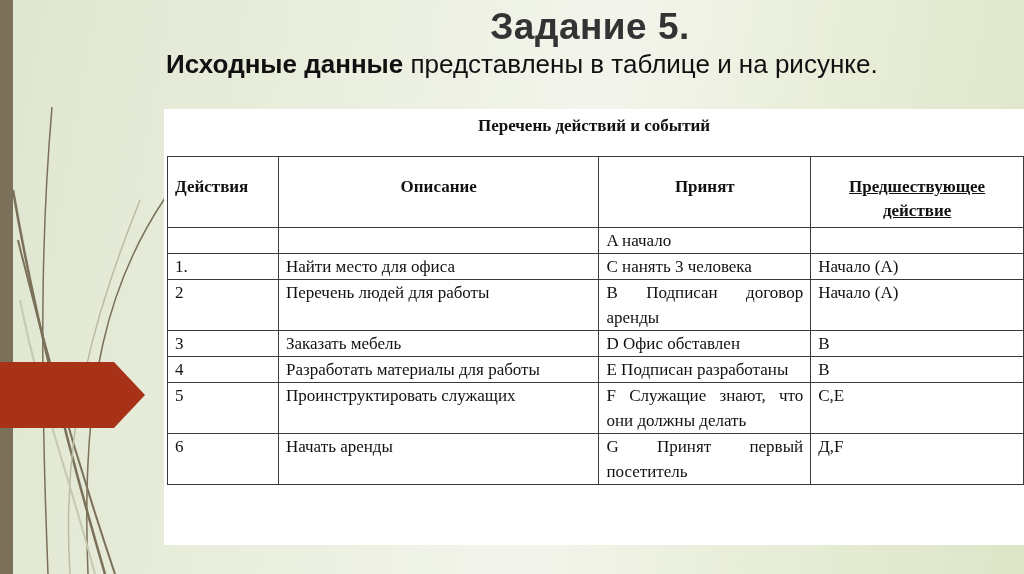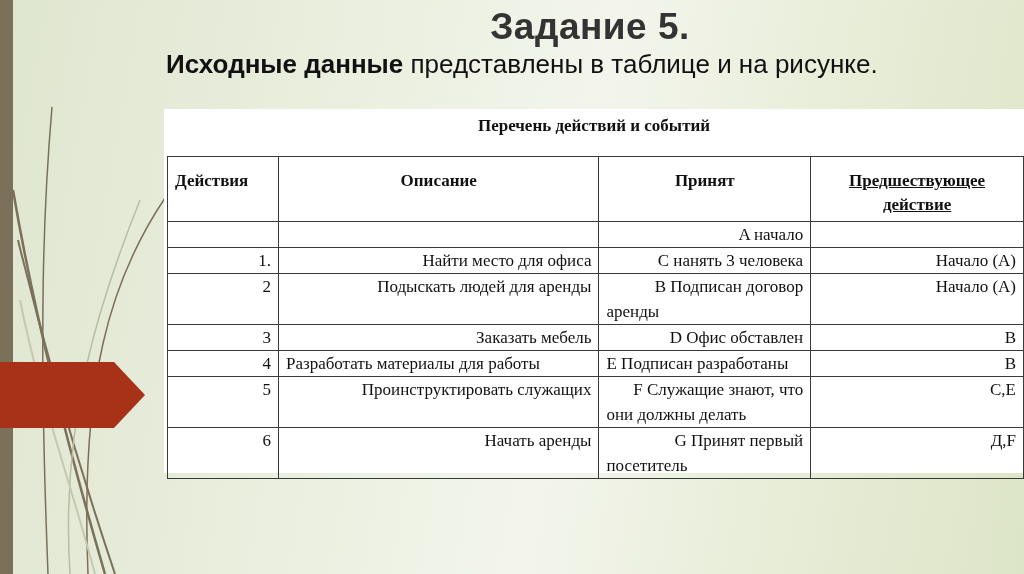--- a/index.html
+++ b/index.html
@@ -13,34 +13,34 @@
   .arrow { position: absolute; left: 0; top: 362px; width: 145px; height: 66px; }
   .title {
     position: absolute; left: 0; width: 1180px; top: 6px; text-align: center;
     font-size: 37px; font-weight: bold; color: #333333; letter-spacing: 0.5px;
   }
   .subtitle {
     position: absolute; left: 166px; top: 49px; font-size: 26px; color: #111111;
   }
   .subtitle b { font-weight: bold; }
   .doc {
-    position: absolute; left: 164px; top: 109px; width: 860px; height: 364px; background: #ffffff;
+    position: absolute; left: 164px; top: 109px; width: 860px; height: 436px; background: #ffffff;
   }
   .doc-title {
     position: absolute; left: 0; width: 860px; top: 7px; text-align: center;
     font-family: "Liberation Serif", serif; font-weight: bold; font-size: 17px; color: #111;
   }
   table.events {
     position: absolute; left: 3px; top: 47px; border-collapse: collapse;
     font-family: "Liberation Serif", serif; font-size: 17px; color: #111;
   }
   table.events td, table.events th {
-    border: 1.5px solid #3a3a3a; padding: 0 7px; vertical-align: top; line-height: 25px; text-align: right;
+    border: 1.5px solid #3a3a3a; padding: 0 7px; vertical-align: top; line-height: 25px;
   }
-  table.events th { font-weight: bold; text-align: center; height: 52px; padding-top: 12px; line-height: 24px; }
+  table.events th { font-weight: bold; text-align: center; height: 52px; padding-top: 18px; line-height: 24px; }
   table.events th.left { text-align: left; }
   .c1 { width: 96px; }
   .c2 { width: 306px; }
   .c3 { width: 197px; }
   .c4 { width: 198px; text-decoration: underline; }
   td.just { text-align: justify; text-align-last: left; }
 </style>
 </head>
 <body>
 
@@ -79,21 +79,21 @@
       <td></td>
     </tr>
     <tr>
       <td>1.</td>
       <td>Найти место для офиса</td>
       <td>C нанять 3 человека</td>
       <td>Начало (A)</td>
     </tr>
     <tr>
       <td>2</td>
-      <td>Подыскать людей для аренды</td>
+      <td>Перечень людей для работы</td>
       <td class="just">B Подписан договор аренды</td>
       <td>Начало (A)</td>
     </tr>
     <tr>
       <td>3</td>
       <td>Заказать мебель</td>
       <td>D Офис обставлен</td>
       <td>B</td>
     </tr>
     <tr>

